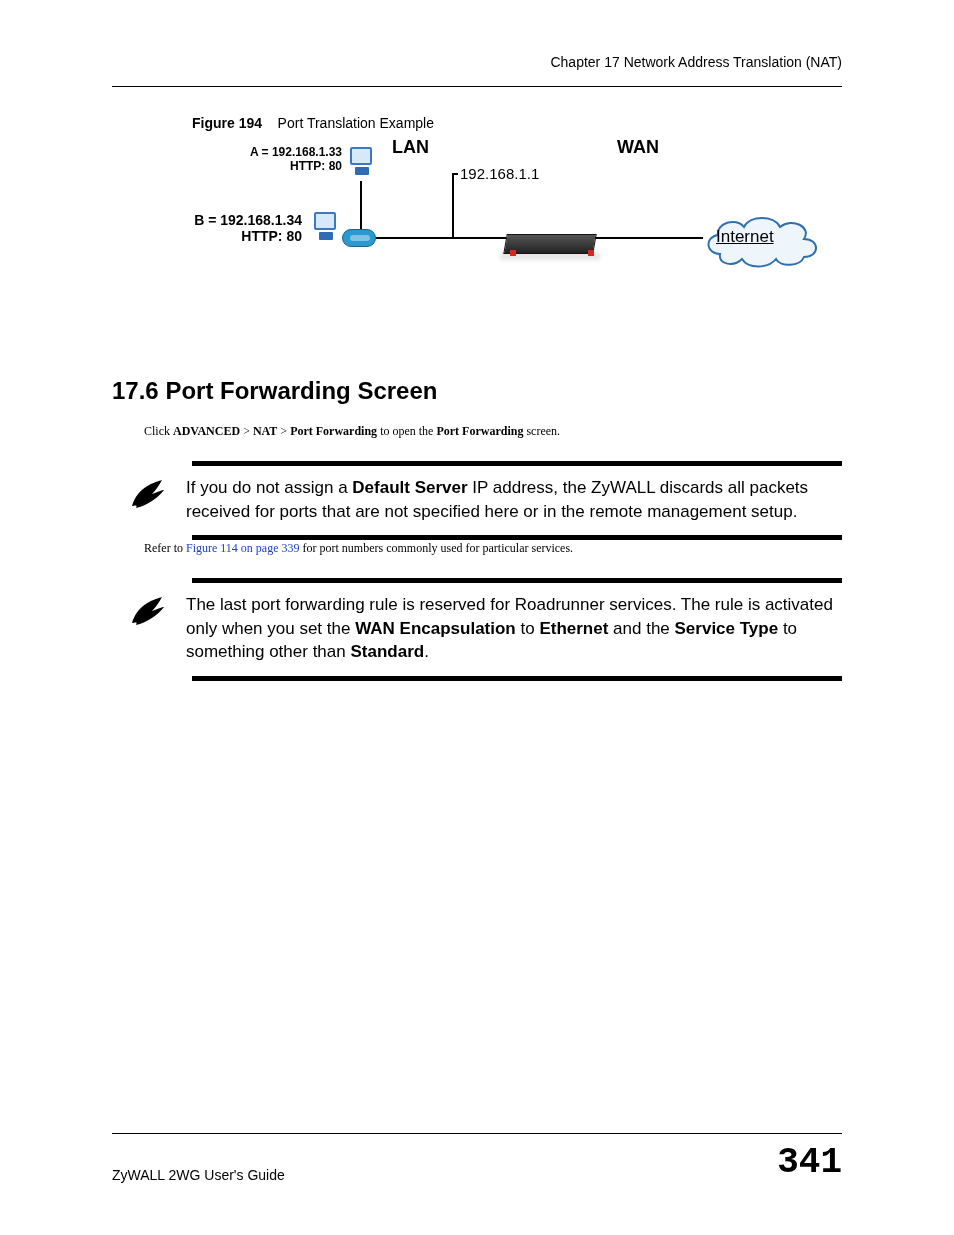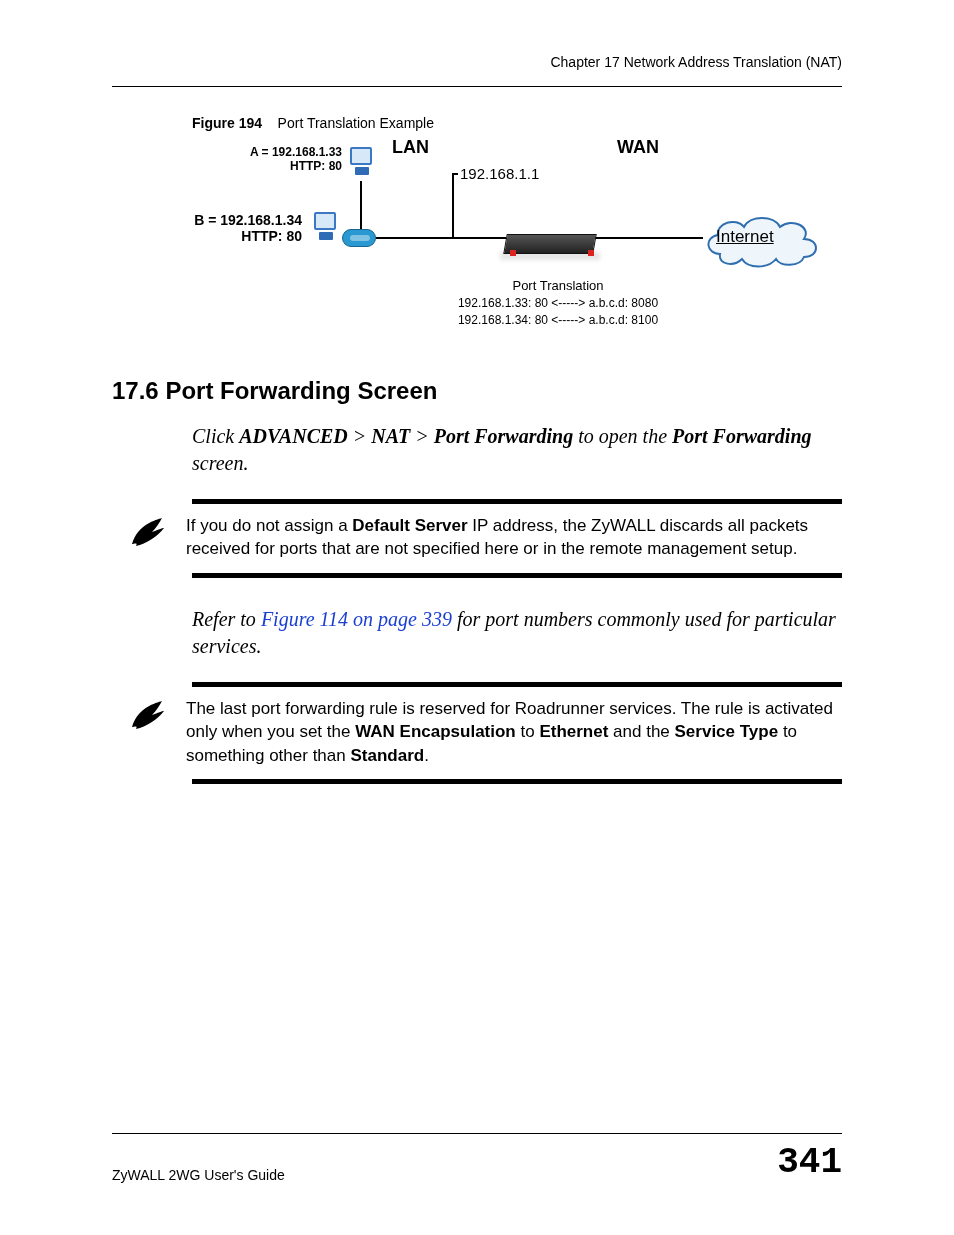--- a/index.html
+++ b/index.html
@@ -119,29 +119,27 @@
   }
   .pt-block .pt-title { font-size: 13px; }
   .section-heading {
     font-family: Arial, Helvetica, sans-serif;
     font-weight: bold;
     font-size: 24px;
     margin-bottom: 18px;
   }
   .body-para {
     font-family: "Times New Roman", Times, serif;
-    font-size: 20px;
-    margin-left: 80px;
+    font-size: 12px;
+    margin-left: 32px;
     margin-bottom: 22px;
     line-height: 1.35;
-    font-style: italic;
   }
   .note-block {
     margin-left: 80px;
-    margin-bottom: 28px;
   }
   .note-block .bar {
     height: 5px; background: #000; width: 100%;
   }
   .note-row {
     display: flex;
     padding: 10px 0 12px 0;
     gap: 14px;
   }
   .note-icon {
@@ -226,25 +224,20 @@
       <div class="gw-led1"></div>
       <div class="gw-led2"></div>
 
       <div class="cloud">
         <svg viewBox="0 0 124 62">
           <path d="M20 45 C6 45 4 28 18 26 C16 14 36 8 44 18 C50 6 74 6 80 18 C92 8 112 18 104 30 C120 30 120 48 104 48 C100 58 80 58 76 50 C68 60 48 60 42 50 C34 58 18 56 20 45 Z" fill="#eef6fc" stroke="#2f6fb0" stroke-width="2"></path>
         </svg>
       </div>
       <div class="cloud-label">Internet</div>
 
-      <div class="pt-block">
-        <div class="pt-title">Port Translation</div>
-        <div>192.168.1.33: 80 &lt;-----&gt; a.b.c.d: 8080</div>
-        <div>192.168.1.34: 80 &lt;-----&gt; a.b.c.d: 8100</div>
-      </div>
     </div>
   </div>
 
   <h2 class="section-heading">17.6  Port Forwarding Screen</h2>
 
   <p class="body-para">
     <span>Click </span><b>ADVANCED</b><span> &gt; </span><b>NAT</b><span> &gt; </span><b>Port Forwarding</b><span> to open the </span><b>Port Forwarding</b><span> screen.</span>
   </p>
 
   <div class="note-block">

